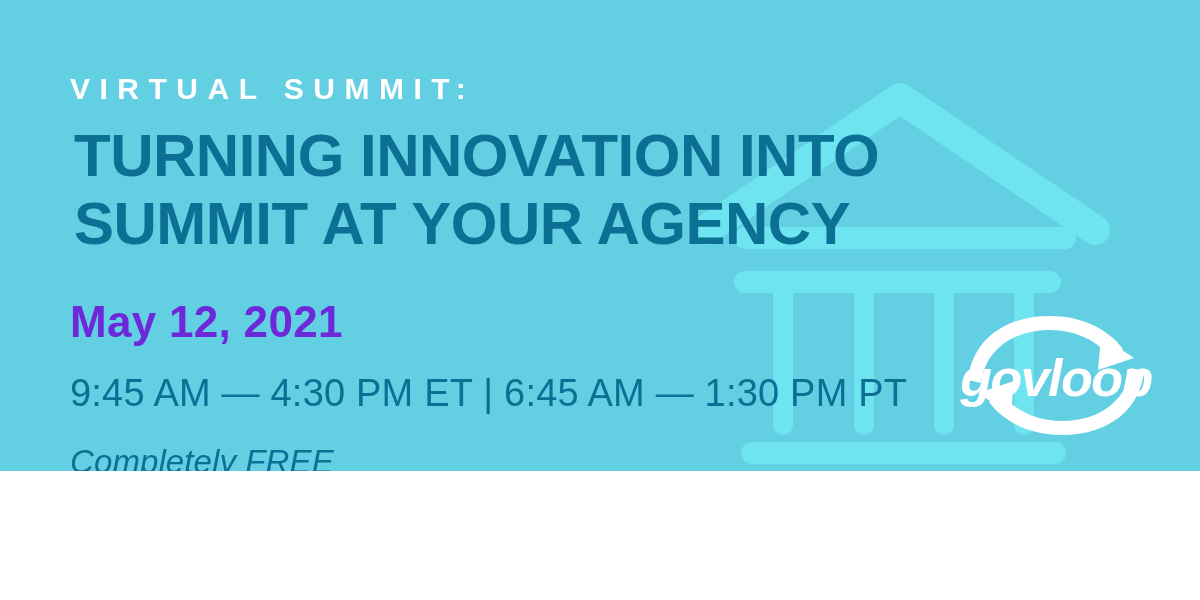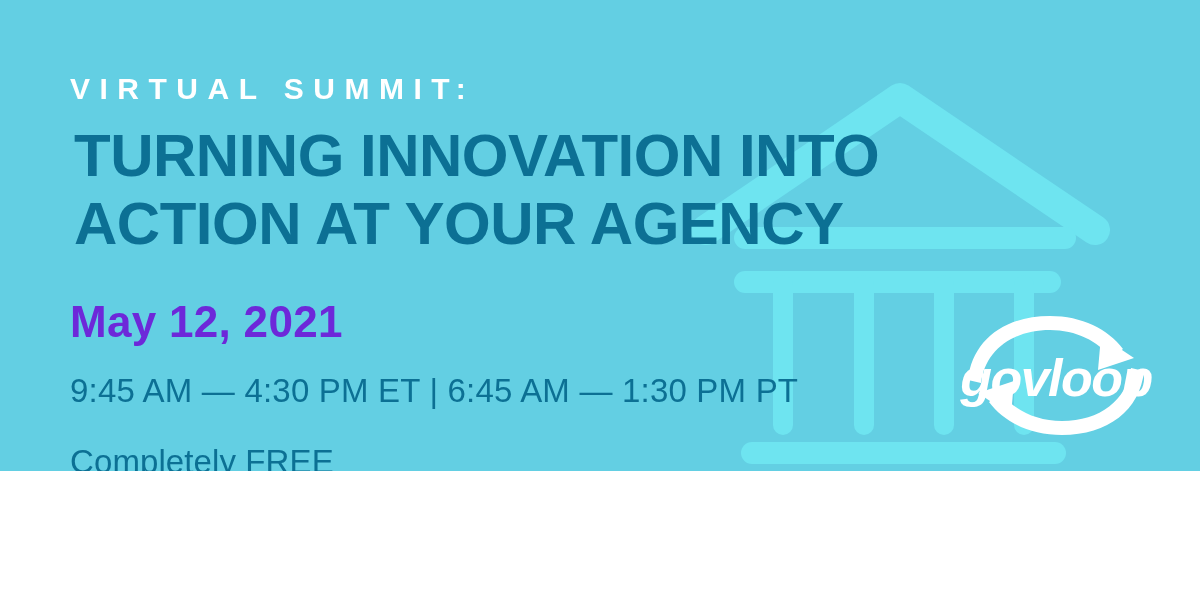--- a/index.html
+++ b/index.html
@@ -77,34 +77,35 @@
     letter-spacing: 0.3px;
     white-space: nowrap;
   }
 
   .time-line {
     position: absolute;
     top: 374px;
     left: 0;
     margin: 0;
     color: #0c7094;
-    font-size: 33px;
+    font-size: 38px;
     font-weight: 400;
     line-height: 1;
     letter-spacing: 0.2px;
     white-space: nowrap;
   }
 
   .perk-list {
     position: absolute;
     top: 440px;
     left: 0;
     margin: 0;
     padding: 0;
     list-style: none;
+    font-style: italic;
   }
   .perk-list li {
     color: #0c7094;
     font-size: 33px;
     font-weight: 400;
     line-height: 1.33;
     letter-spacing: 0.1px;
     white-space: nowrap;
   }
 
@@ -139,21 +140,21 @@
       <line x1="717" y1="493" x2="1020" y2="493" stroke-width="22"></line>
     </g>
   </svg>
 
   <div id="text-block">
 
     <p class="eyebrow">VIRTUAL SUMMIT:</p>
 
     <h1 class="headline">
       <span class="line">TURNING INNOVATION INTO</span>
-      <span class="line">ACTION AT YOUR AGENCY</span>
+      <span class="line">SUMMIT AT YOUR AGENCY</span>
     </h1>
 
     <p class="date-line">May 12, 2021</p>
 
     <p class="time-line">9:45 AM — 4:30 PM ET | 6:45 AM — 1:30 PM PT</p>
 
     <ul class="perk-list">
       <li>Completely FREE</li>
     </ul>
 

